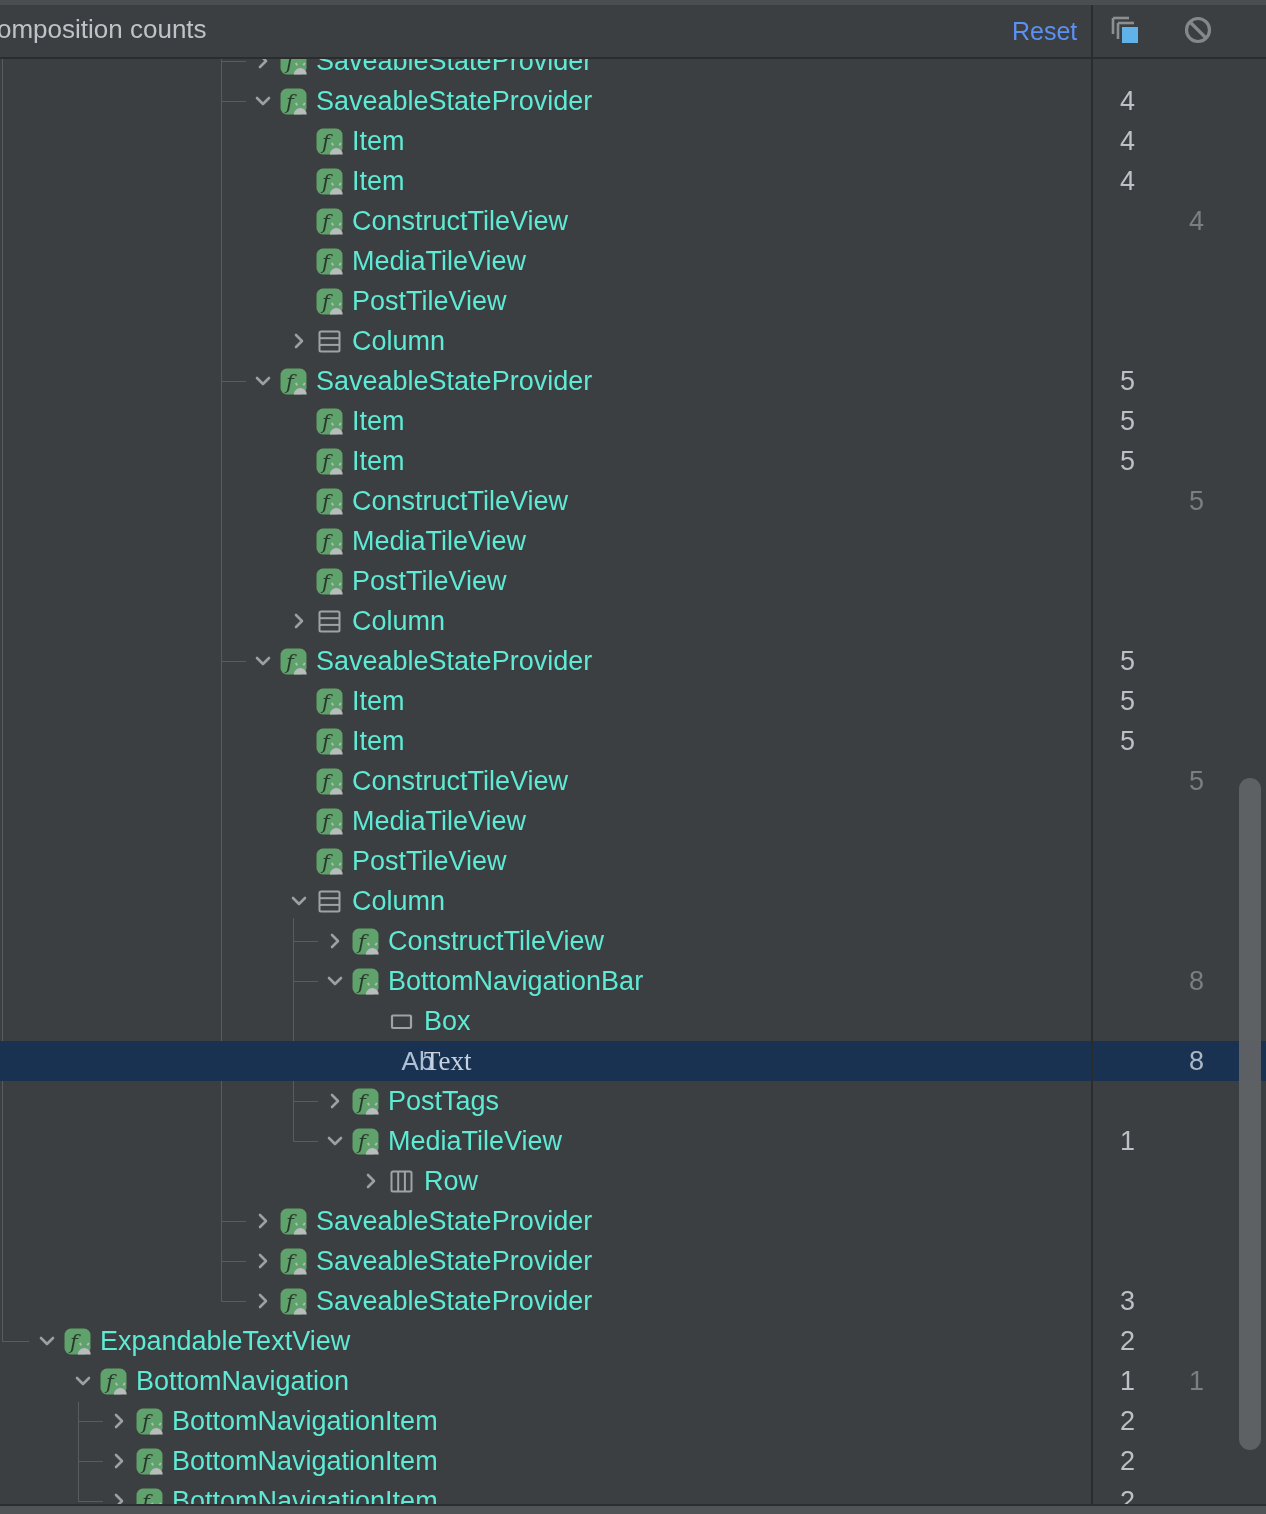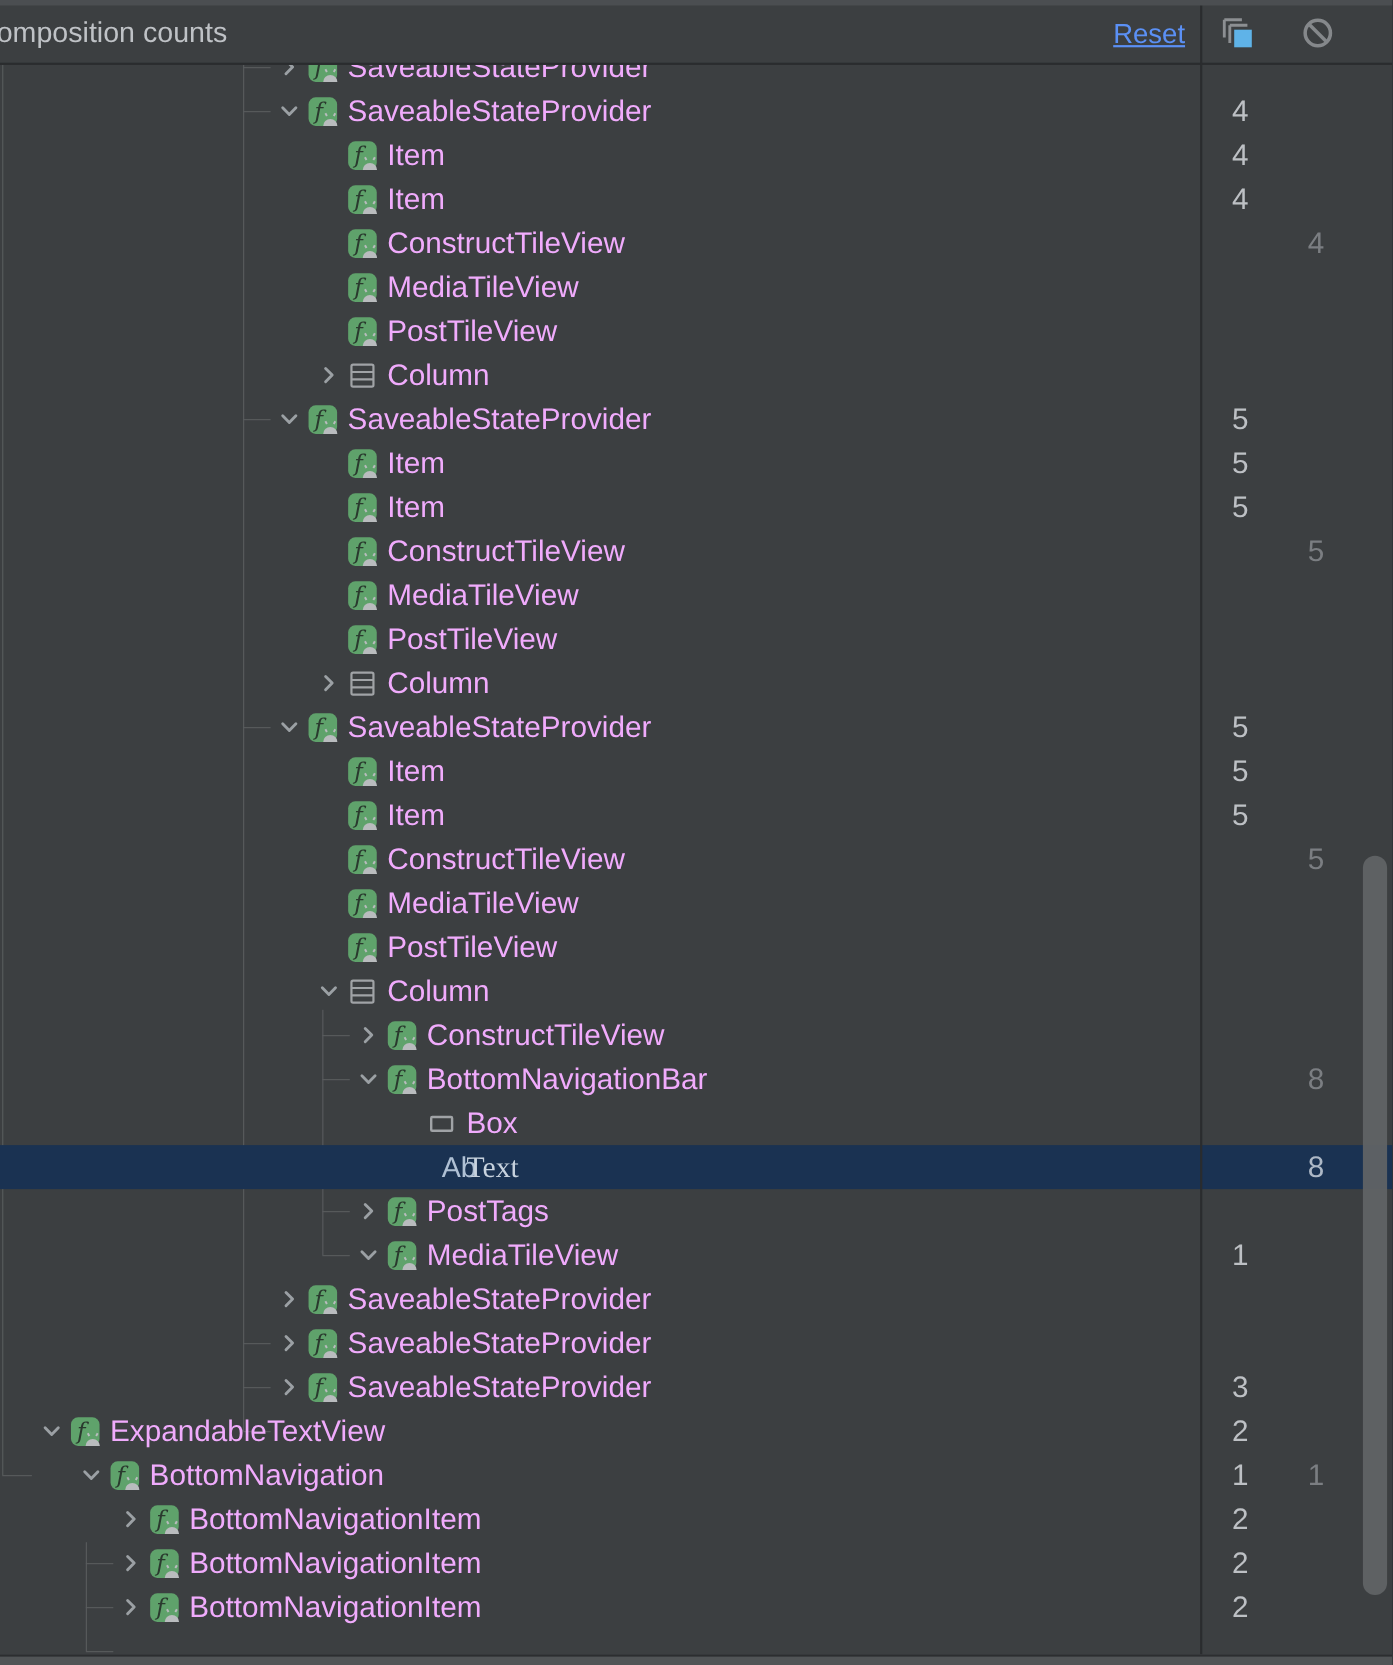--- a/index.html
+++ b/index.html
@@ -8,39 +8,39 @@
     background:#3c3f41;font-family:"Liberation Sans",sans-serif;
     -webkit-font-smoothing:antialiased;
   }
   
   .top-strip{position:absolute;left:0;top:0;width:100%;height:5px;background:#4b4e51;z-index:7;}
   
   .header{position:absolute;left:0;top:0;width:100%;height:57px;background:#3c3f41;
     border-bottom:2px solid #2a2c2e;z-index:5;}
   .panel-title{position:absolute;left:-3px;top:14px;font-size:26px;color:#bfc2c6;white-space:nowrap;}
   .reset-link{position:absolute;left:1012px;top:17px;font-size:25px;color:#5b90f5;
-    text-decoration:underline;cursor:pointer;}
+    cursor:pointer;}
   .hdr-btn{position:absolute;top:12px;width:40px;height:36px;display:flex;align-items:center;
     justify-content:center;cursor:pointer;}
   .btn-copy{left:1104px;}
   .btn-block{left:1178px;}
   
   .col-divider{position:absolute;left:1091px;top:0;width:2px;height:100%;background:#2a2c2e;z-index:6;}
   
   .tree{position:absolute;left:0;top:57px;right:0;bottom:0;overflow:hidden;z-index:4;}
   .guide{position:absolute;width:1px;background:#595c5e;z-index:1;}
   .tick{position:absolute;height:1px;background:#595c5e;z-index:1;}
   .row{position:relative;height:40px;display:flex;align-items:center;z-index:2;}
   .row.selected{background:#1a3252;}
   .chev{width:26px;height:26px;flex:0 0 26px;display:flex;align-items:center;justify-content:center;cursor:pointer;}
   .nodeicon{width:27px;height:27px;flex:0 0 27px;margin-left:4px;display:flex;align-items:center;
     justify-content:center;overflow:visible;}
   .ab{font-size:26px;color:#a3b1c2;letter-spacing:0px;}
   .row.selected .ab{color:#afc0d4;margin-left:32px;}
-  .label{margin-left:9px;font-size:27px;color:#f0abfc;white-space:nowrap;}
+  .label{margin-left:9px;font-size:27px;color:#5eead4;white-space:nowrap;}
   .row.selected .label{color:#c7d2de;font-family:Liberation Serif, serif;}
   .c1,.c2{position:absolute;top:0;height:40px;line-height:40px;font-size:27px;text-align:right;}
   .c1{right:131px;color:#bdc0c4;}
   .c2{right:62px;color:#7b7e82;}
   .row.selected .c2{color:#adb8c6;}
   
   .scrollbar{position:absolute;left:1239px;top:778px;width:22px;height:672px;border-radius:11px;
     background:#606365;opacity:.95;z-index:8;}
   
   .bottom-strip{position:absolute;left:0;top:1504px;width:100%;height:10px;background:#515456;
@@ -450,20 +450,35 @@
           <svg width="27" height="27" viewBox="0 0 27 27">
       <rect x="0.5" y="0.5" width="26" height="26" rx="6.5" fill="#5fa26b"></rect>
       <text x="6" y="20.5" font-family="'DejaVu Serif',serif" font-style="italic" font-size="21" fill="#2a3a2e">f</text>
       <path d="M13.8,26.6 a6.5,6.5 0 0 1 13,0 Z" fill="#b9bcbe"></path>
       <line x1="17.2" y1="17.4" x2="15.8" y2="15" stroke="#b9bcbe" stroke-width="1.8"></line>
       <line x1="23.4" y1="17.4" x2="24.8" y2="15" stroke="#b9bcbe" stroke-width="1.8"></line>
     </svg>
         </span>
         <span class="label">MediaTileView</span>
         <span class="c1">1</span>
+      </div>
+      <div class="row" style="padding-left: 358px;">
+        <span class="chev">
+          <svg width="22" height="22" viewBox="0 0 22 22">
+            <polyline points="8,5 14,11 8,17" fill="none" stroke="#9ba0a4" stroke-width="2.6" stroke-linecap="round" stroke-linejoin="round"></polyline>
+          </svg>
+        </span>
+        <span class="nodeicon">
+          <svg width="27" height="27" viewBox="0 0 27 27">
+      <rect x="3.5" y="3.5" width="20" height="20" rx="1.5" fill="none" stroke="#a0a3a6" stroke-width="2"></rect>
+      <line x1="10.2" y1="3.5" x2="10.2" y2="23.5" stroke="#a0a3a6" stroke-width="2"></line>
+      <line x1="16.9" y1="3.5" x2="16.9" y2="23.5" stroke="#a0a3a6" stroke-width="2"></line>
+    </svg>
+        </span>
+        <span class="label">Row</span>
       </div>
       <div class="row" style="padding-left: 250px;">
         <span class="chev">
           <svg width="22" height="22" viewBox="0 0 22 22">
             <polyline points="8,5 14,11 8,17" fill="none" stroke="#9ba0a4" stroke-width="2.6" stroke-linecap="round" stroke-linejoin="round"></polyline>
           </svg>
         </span>
         <span class="nodeicon">
           <svg width="27" height="27" viewBox="0 0 27 27">
       <rect x="0.5" y="0.5" width="26" height="26" rx="6.5" fill="#5fa26b"></rect>

